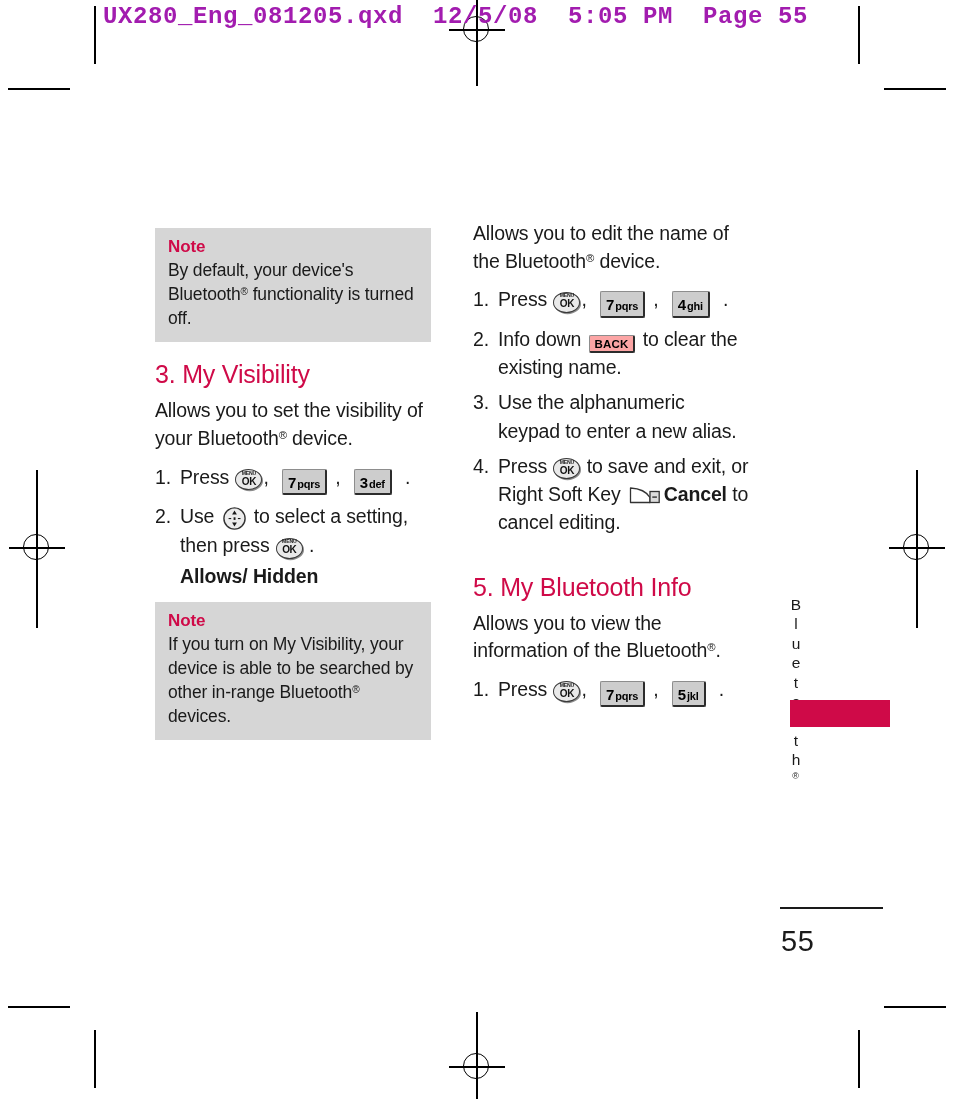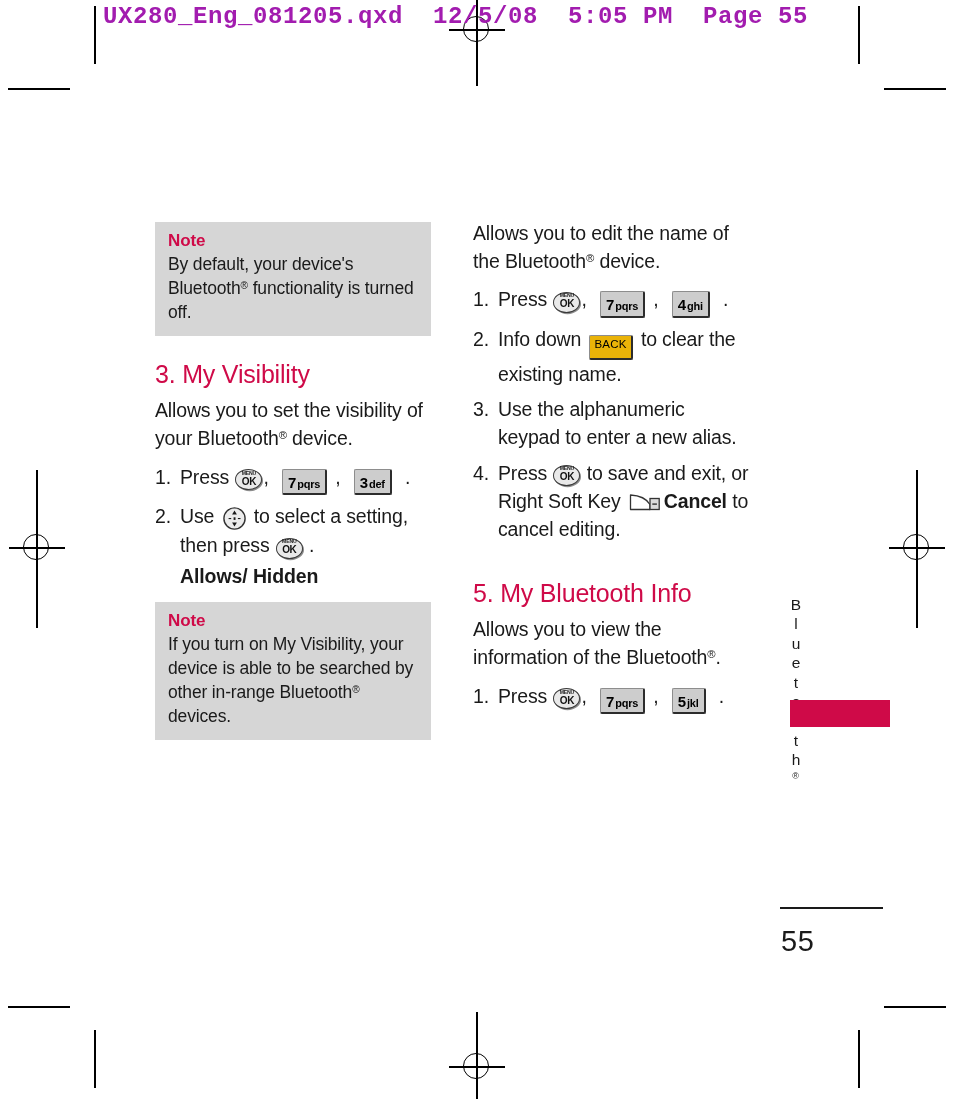--- a/index.html
+++ b/index.html
@@ -72,32 +72,32 @@
     left: 0;
     top: 0;
     width: 954px;
     height: 1099px;
   }
 
   .col {
     position: absolute;
     width: 276px;
   }
-  .col-left  { left: 155px; top: 222px; }
+  .col-left  { left: 155px; top: 228px; }
   .col-right { left: 473px; top: 220px; }
 
   h2.sec-title {
     color: #cf0a48;
     font-size: 25px;
     font-weight: normal;
     margin: 0 0 9px 0;
     letter-spacing: -0.2px;
     line-height: 1.12;
   }
-  .col-left h2.sec-title { margin-top: 24px; }
+  .col-left h2.sec-title { margin-top: 18px; }
 
   p.body-text {
     font-size: 19.5px;
     line-height: 1.42;
     margin: 0 0 10px 0;
     letter-spacing: -0.15px;
   }
 
   
   ol.steps {
@@ -216,30 +216,30 @@
   .key-num .l {
     font-size: 11px;
     font-weight: bold;
     color: #000;
     margin-left: 1px;
     letter-spacing: -0.2px;
   }
 
   
   .key-back {
-    background: #eab308;
+    background: #fca5a5;
     border: 1px solid #8d8d8d;
     border-right: 2.4px solid #2c2c2c;
     border-bottom: 2.4px solid #2c2c2c;
     border-radius: 2px;
-    padding: 2px 4px 8px 4px;
+    padding: 2px 4px 1px 4px;
     margin: 0 3px;
     vertical-align: -0.18em;
     font-size: 11.5px;
-    font-weight: normal;
+    font-weight: bold;
     letter-spacing: 0.2px;
     color: #000;
     line-height: 1.05;
   }
 
   
   .key-nav {
     width: 25px;
     height: 25px;
     margin: 0 2px;

